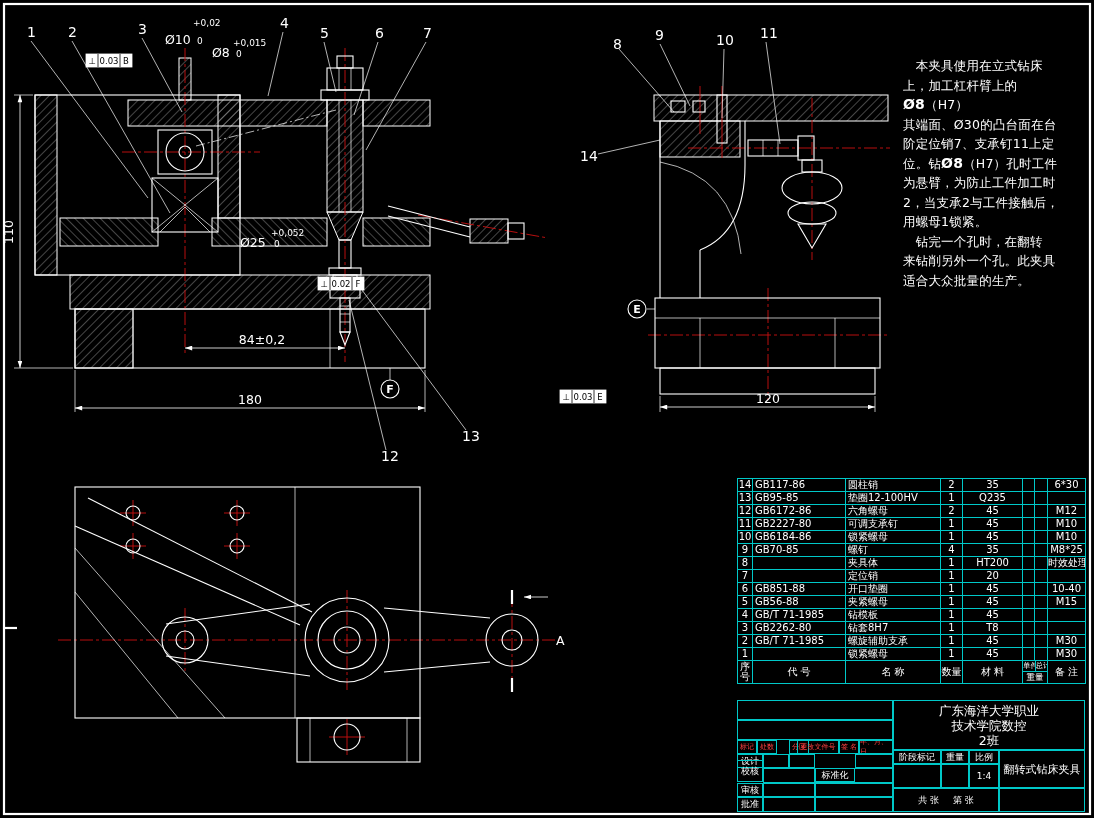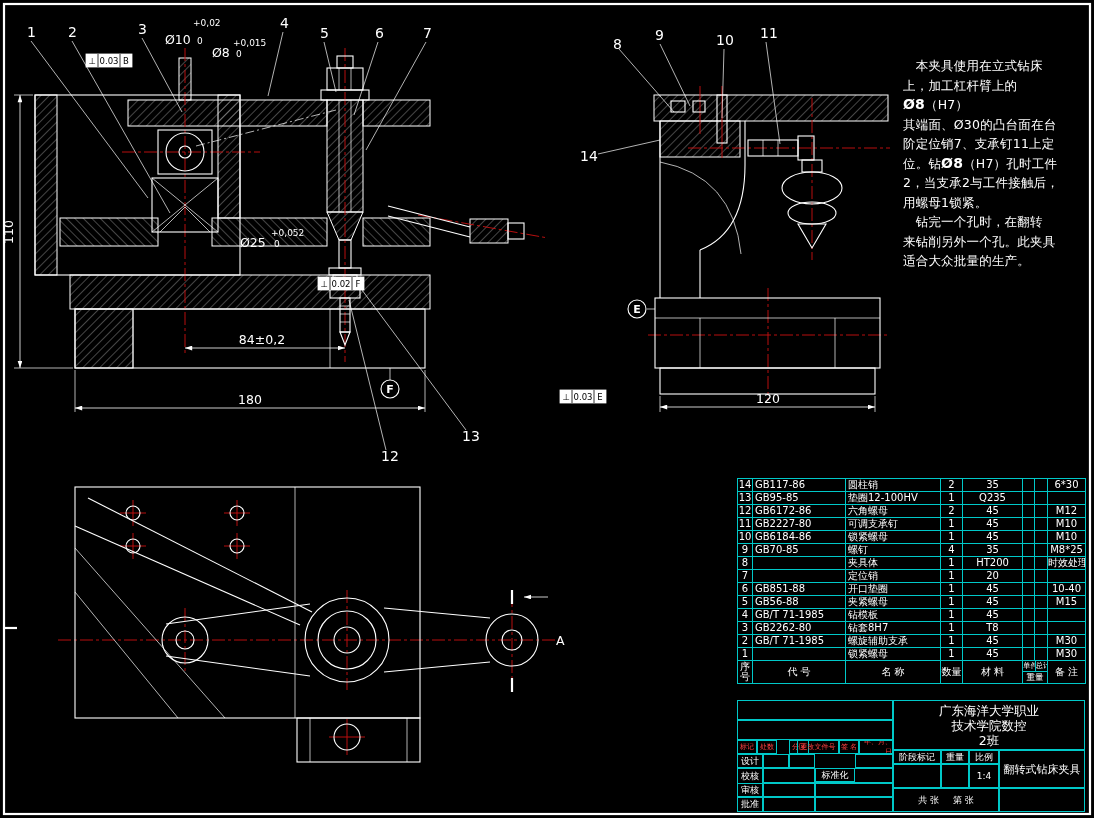--- a/index.html
+++ b/index.html
@@ -46,21 +46,21 @@
   .bom .vhd{white-space:normal;line-height:10px;font-size:9px}
   .bom .wt{padding:0}
   .wtop{display:flex;border-bottom:1px solid #00c8c8;font-size:7.5px;height:11px;line-height:10px}
   .wtop span{flex:1;text-align:center;overflow:hidden}
   .wtop span:first-child{border-right:1px solid #00c8c8}
   .wbot{text-align:center;font-size:8.5px;line-height:11px}
 
   
   .tblock{position:absolute;left:737px;top:700px;width:348px;height:112px;color:#fff;font-size:9px}
   .tblock .c{position:absolute;border:1px solid #00c8c8;display:flex;align-items:center;
-             justify-content:center;overflow:hidden;text-align:right}
+             justify-content:center;overflow:hidden;text-align:left}
   .tblock .rt{color:#ff4242;font-size:7px}
   .school{flex-direction:column;font-size:12.5px;line-height:15px}
   .dtitle{font-size:11px}
   .sheets span{margin:0 7px}
 </style>
 </head>
 <body>
 
 <div class="sheet">
 
@@ -322,20 +322,21 @@
   </g>
 </svg>
 
 <div class="notes">
   <div>　本夹具使用在立式钻床</div>
   <div>上，加工杠杆臂上的</div>
   <div><span class="nb">Ø8</span><span>（H7）</span></div>
   <div>其端面、Ø30的凸台面在台</div>
   <div>阶定位销7、支承钉11上定</div>
   <div><span>位。钻</span><span class="nb">Ø8</span><span>（H7）孔时工件</span></div>
+  <div>为悬臂，为防止工件加工时</div>
   <div>2，当支承2与工件接触后，</div>
   <div>用螺母1锁紧。</div>
   <div>　钻完一个孔时，在翻转</div>
   <div>来钻削另外一个孔。此夹具</div>
   <div>适合大众批量的生产。</div>
 </div>
 
 <table class="bom">
   <colgroup>
         <col style="width:15px">
@@ -516,21 +517,21 @@
   <div class="c rt" style="left:52px;top:40px;width:20px;height:14px">分区</div>
   <div class="c rt" style="left:60px;top:40px;width:42px;height:14px">更改文件号</div>
   <div class="c rt" style="left:102px;top:40px;width:20px;height:14px">签 名</div>
   <div class="c rt" style="left:122px;top:40px;width:34px;height:14px">年、月、日</div>
 
   <div class="c" style="left:0;top:54px;width:26px;height:14px">设计</div>
   <div class="c" style="left:26px;top:54px;width:26px;height:14px"></div>
   <div class="c" style="left:52px;top:54px;width:26px;height:14px"></div>
   <div class="c" style="left:78px;top:68px;width:40px;height:14px">标准化</div>
   <div class="c" style="left:118px;top:54px;width:38px;height:14px"></div>
-  <div class="c" style="left:0;top:68px;width:26px;height:16px">校核</div>
+  <div class="c" style="left:0;top:60px;width:26px;height:22px">校核</div>
   <div class="c" style="left:26px;top:68px;width:52px;height:15px"></div>
   <div class="c" style="left:78px;top:68px;width:78px;height:15px"></div>
   <div class="c" style="left:0;top:83px;width:26px;height:14px">审核</div>
   <div class="c" style="left:26px;top:83px;width:52px;height:14px"></div>
   <div class="c" style="left:78px;top:83px;width:78px;height:14px"></div>
   <div class="c" style="left:0;top:97px;width:26px;height:15px">批准</div>
   <div class="c" style="left:26px;top:97px;width:52px;height:15px"></div>
   <div class="c" style="left:78px;top:97px;width:78px;height:15px"></div>
 
   <div class="c school" style="left:156px;top:0;width:192px;height:50px">

